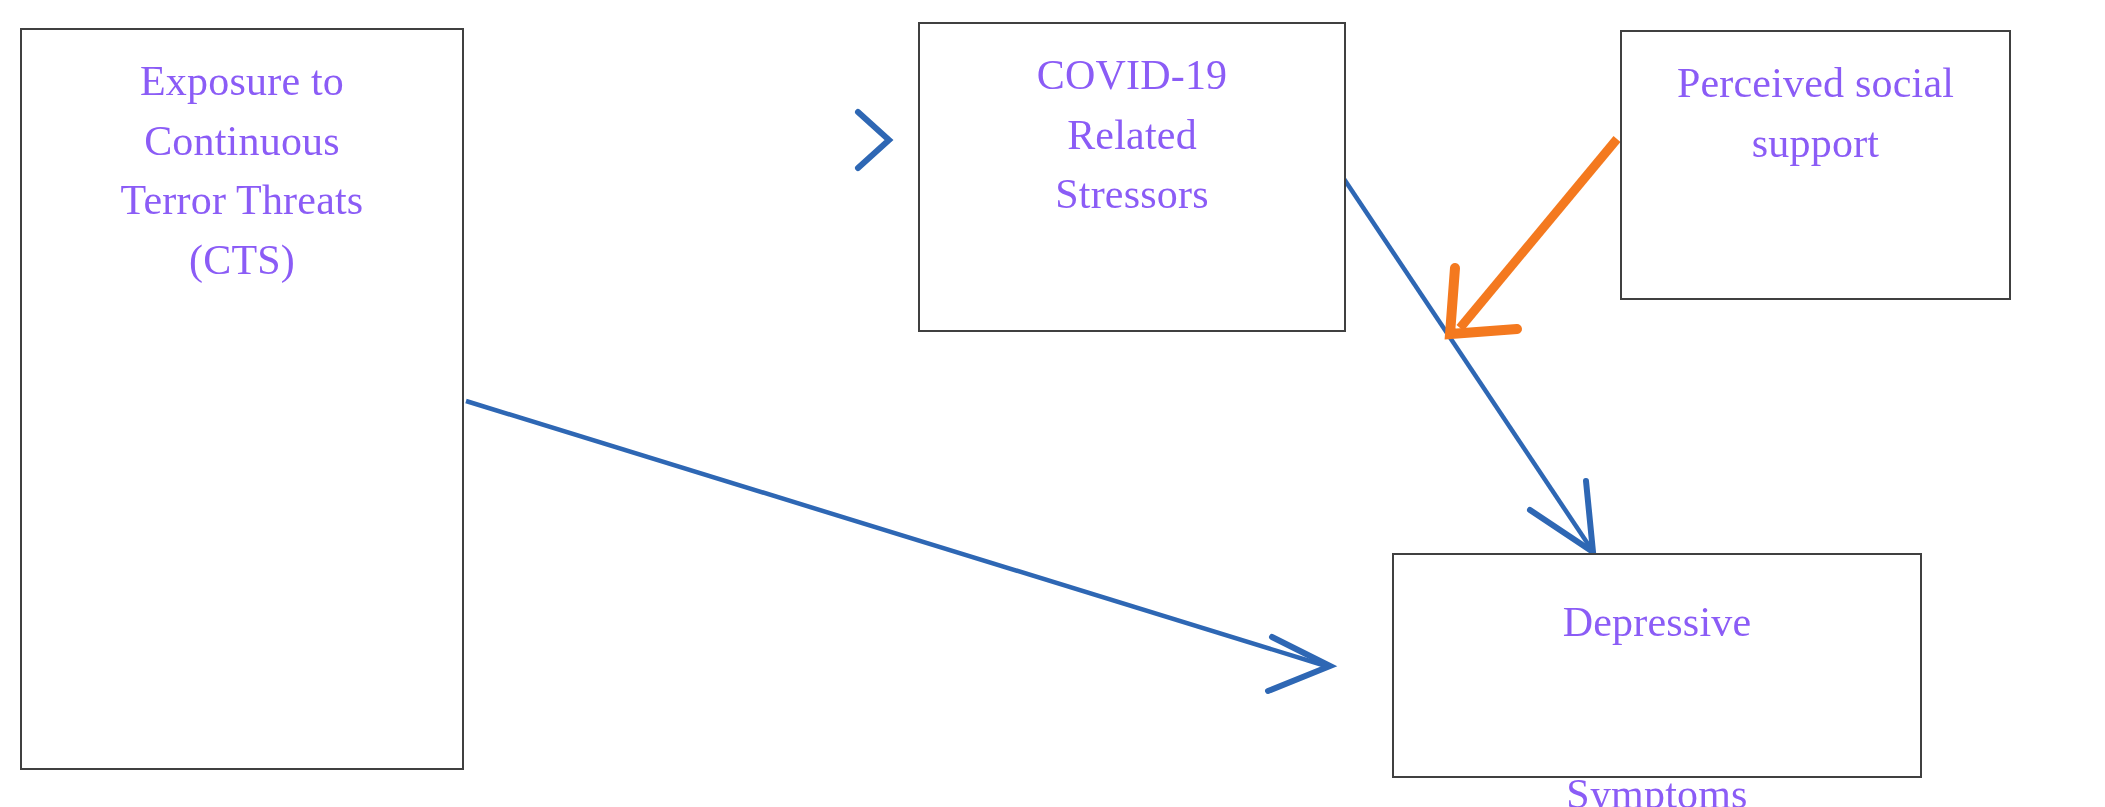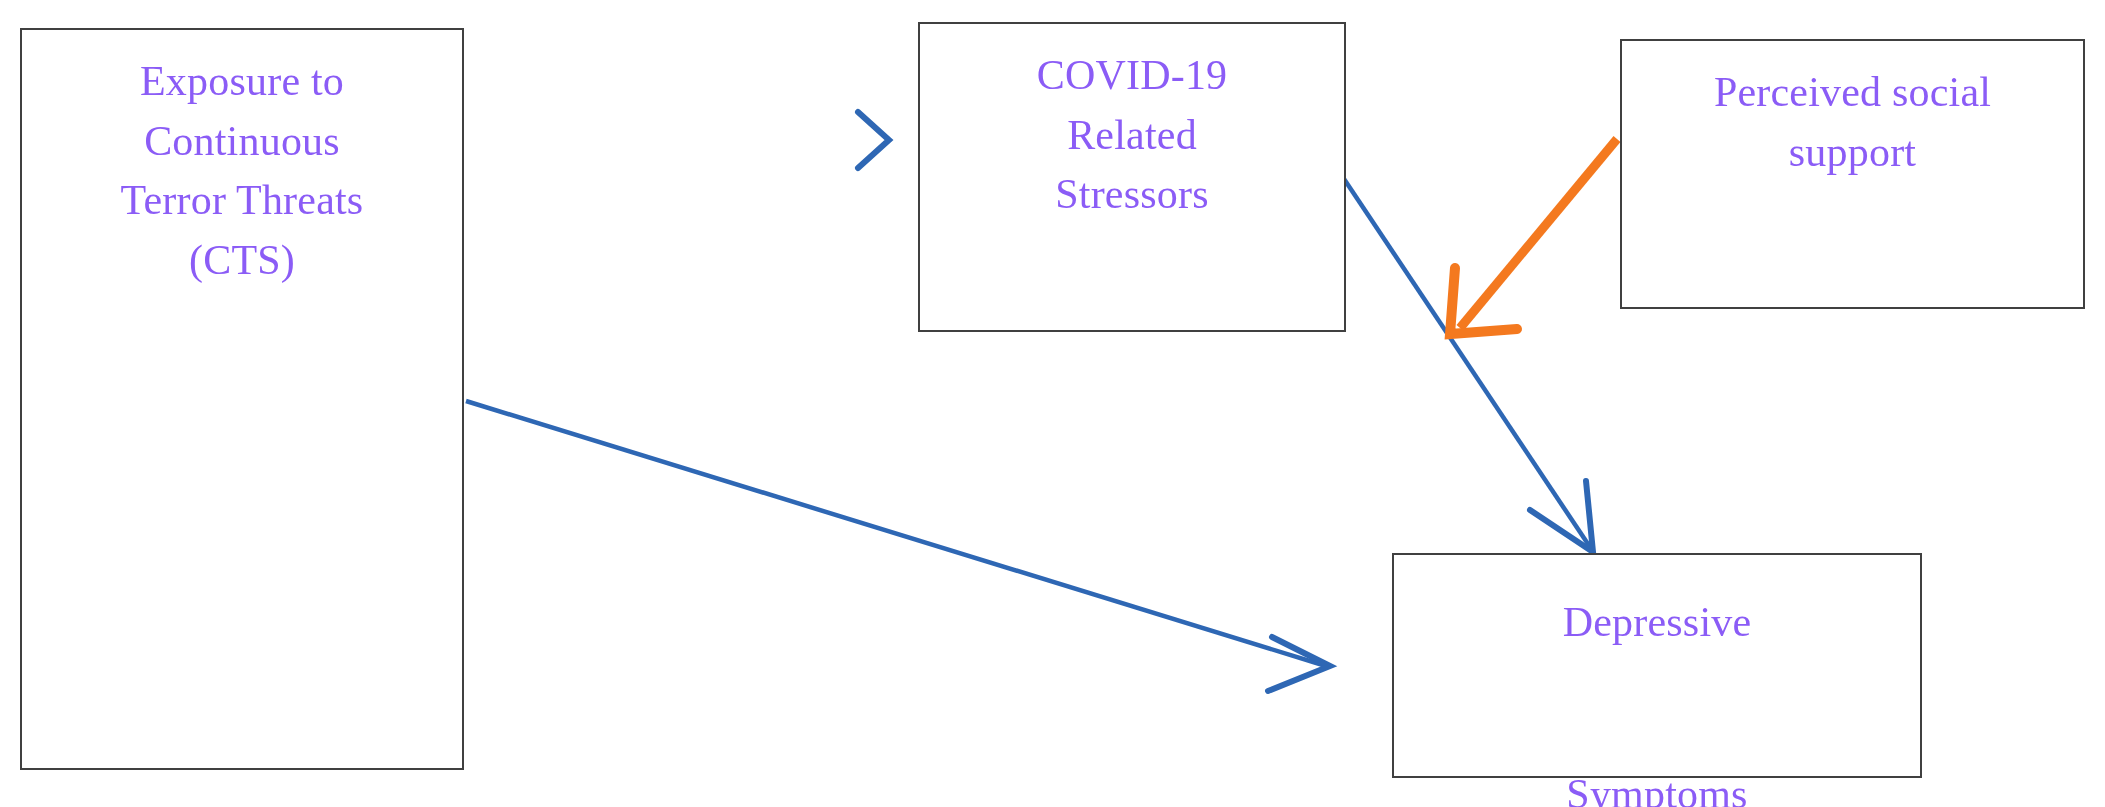--- a/index.html
+++ b/index.html
@@ -54,21 +54,21 @@
     width: 400px;
   }
   #node-covid {
     left: 890px; top: 22px;  width: 428px;  height: 310px; margin-left: 28px;
   }
   #node-covid .node-label {
     padding-top: 22px;
     width: 380px;
   }
   #node-support {
-    left: 1620px; top: 39px; width: 465px; height: 270px;
+    left: 1620px; top: 30px; width: 391px; height: 270px;
   }
   #node-support .node-label {
     padding-top: 22px;
     width: 440px;
   }
   #node-depressive {
     left: 1392px; top: 553px; width: 530px; height: 225px;
   }
   #node-depressive .node-label {
     padding-top: 24px;

